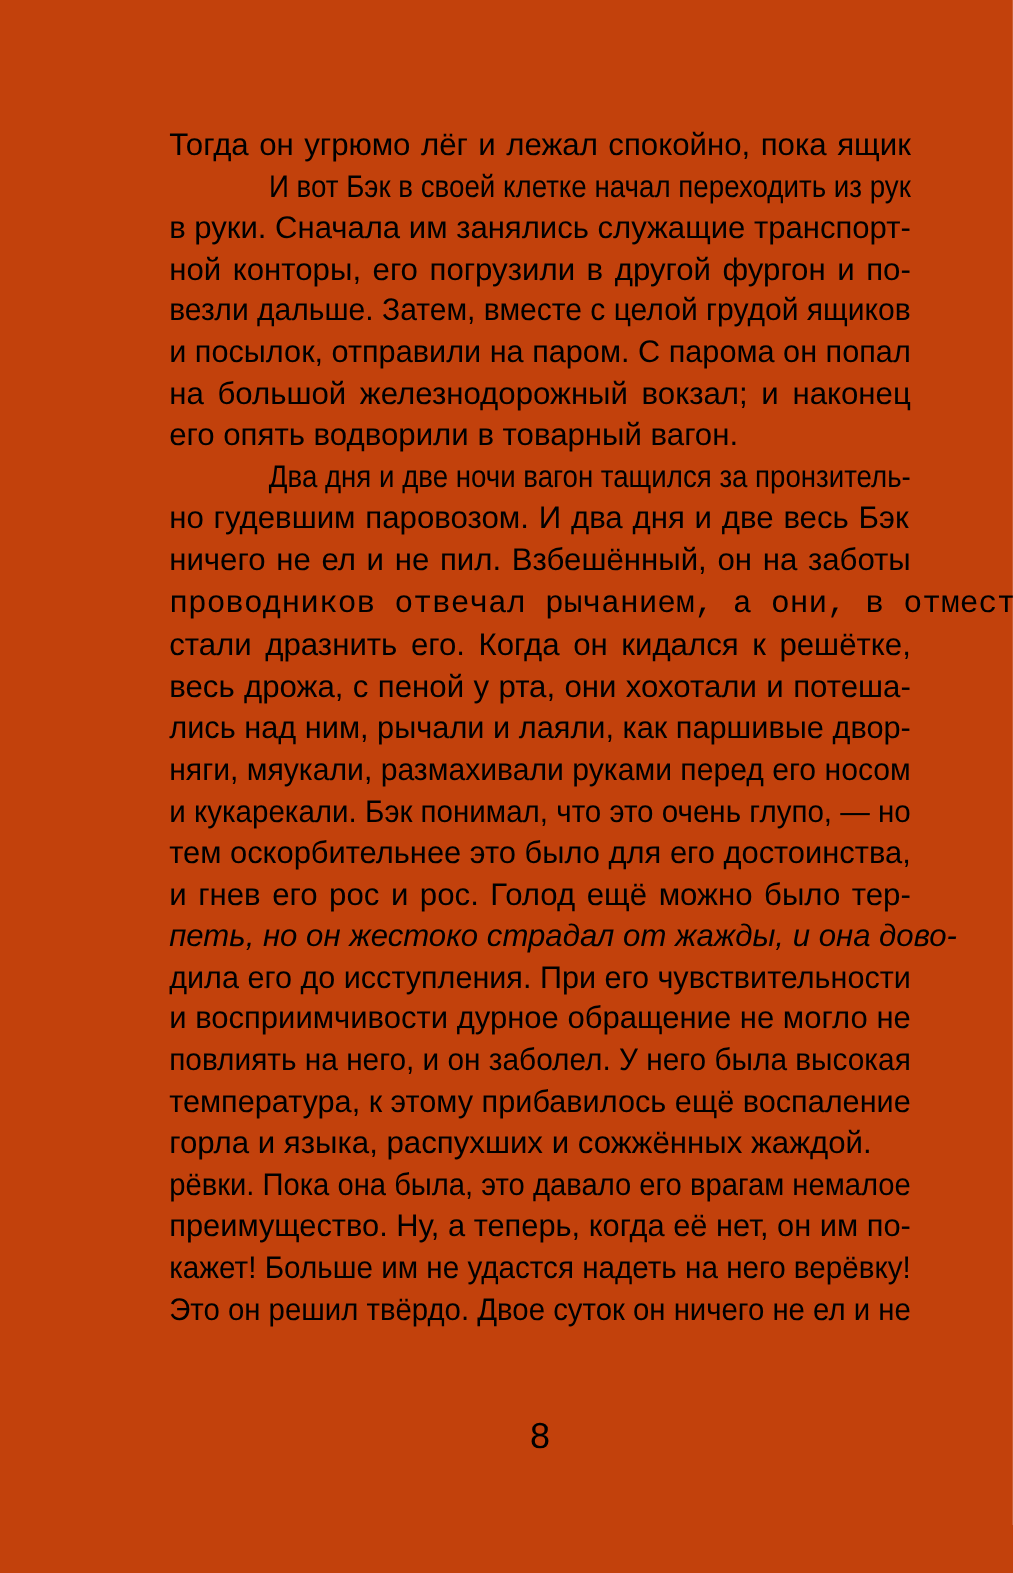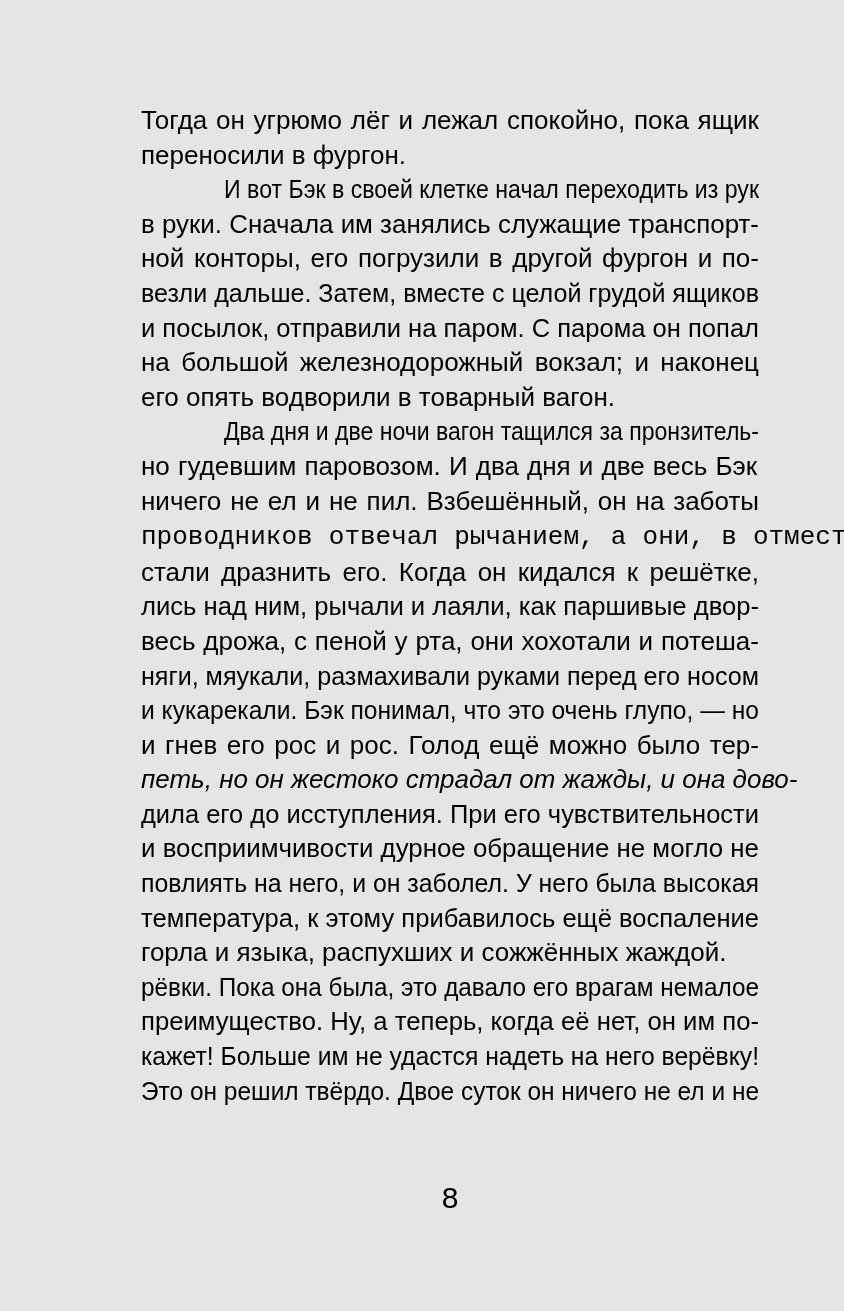--- a/index.html
+++ b/index.html
@@ -1,19 +1,19 @@
 <!DOCTYPE html>
 <html><head>
 <meta charset="utf-8">
 <style>
   html,body{margin:0;padding:0;}
   .page{
     position:relative;
     width:844px;height:1311px;
-    background:#e5e5e5;
+    background:#c2410c;
     color:#000000;
     font-family:"Liberation Sans", sans-serif;
     overflow:hidden;
   }
   .text-block{
     position:absolute;
     left:141px;top:103px;width:618px;
     font-size:26px;
     line-height:34.6px;
   }
@@ -27,41 +27,41 @@
     line-height:34px;
   }
 </style>
 </head>
 <body>
 
 <div class="page">
   <main class="text-block">
       <div>
         <div class="line"><span style="word-spacing: 1.51172px;">Тогда он угрюмо лёг и лежал спокойно, пока ящик</span></div>
-        <div class="line"><span>переносили в фургон.</span></div>
       </div>
       <div>
         <div class="line" style="text-indent: 44px;"><span style="transform-origin: 0px 50%; transform: scaleX(0.888523);">И вот Бэк в своей клетке начал переходить из рук</span></div>
         <div class="line"><span style="transform-origin: 0px 50%; transform: scaleX(0.996071);">в руки. Сначала им занялись служащие транспорт-</span></div>
         <div class="line"><span style="word-spacing: 2.375px;">ной конторы, его погрузили в другой фургон и по-</span></div>
         <div class="line"><span style="transform-origin: 0px 50%; transform: scaleX(0.963508);">везли дальше. Затем, вместе с целой грудой ящиков</span></div>
         <div class="line"><span style="transform-origin: 0px 50%; transform: scaleX(0.982658);">и посылок, отправили на паром. С парома он попал</span></div>
         <div class="line"><span style="word-spacing: 4.13438px;">на большой железнодорожный вокзал; и наконец</span></div>
         <div class="line"><span>его опять водворили в товарный вагон.</span></div>
       </div>
       <div>
         <div class="line" style="text-indent: 44px;"><span style="transform-origin: 0px 50%; transform: scaleX(0.886208);">Два дня и две ночи вагон тащился за пронзитель-</span></div>
         <div class="line"><span style="word-spacing: 0.928819px;">но гудевшим паровозом. И два дня и две весь Бэк</span></div>
         <div class="line"><span style="word-spacing: 1.65625px; text-align: center;">ничего не ел и не пил. Взбешённый, он на заботы</span></div>
         <div class="line"><span style="word-spacing: 0.567708px; font-family: Liberation Mono, monospace;">проводников отвечал рычанием, а они, в отместку,</span></div>
         <div class="line"><span style="word-spacing: 4.07589px;">стали дразнить его. Когда он кидался к решётке,</span></div>
+        <div class="line"><span style="word-spacing: 0.597222px;">весь дрожа, с пеной у рта, они хохотали и потеша-</span></div>
         <div class="line"><span style="transform-origin: 0px 50%; transform: scaleX(0.985032);">лись над ним, рычали и лаяли, как паршивые двор-</span></div>
-        <div class="line"><span style="word-spacing: 0.597222px;">весь дрожа, с пеной у рта, они хохотали и потеша-</span></div>
         <div class="line"><span style="transform-origin: 0px 50%; transform: scaleX(0.966097);">няги, мяукали, размахивали руками перед его носом</span></div>
         <div class="line"><span style="transform-origin: 0px 50%; transform: scaleX(0.947013);">и кукарекали. Бэк понимал, что это очень глупо, — но</span></div>
+        <div class="line"><span style="transform-origin: 0px 50%; transform: scaleX(0.990062);">тем оскорбительнее это было для его достоинства,</span></div>
         <div class="line"><span style="word-spacing: 2.36875px;">и гнев его рос и рос. Голод ещё можно было тер-</span></div>
         <div class="line"><span style="transform-origin: 0px 50%; transform: scaleX(0.998561); font-style: italic;">петь, но он жестоко страдал от жажды, и она дово-</span></div>
         <div class="line"><span style="transform-origin: 0px 50%; transform: scaleX(0.979786);">дила его до исступления. При его чувствительности</span></div>
         <div class="line"><span style="transform-origin: 0px 50%; transform: scaleX(0.994543);">и восприимчивости дурное обращение не могло не</span></div>
         <div class="line"><span style="transform-origin: 0px 50%; transform: scaleX(0.955847);">повлиять на него, и он заболел. У него была высокая</span></div>
         <div class="line"><span style="transform-origin: 0px 50%; transform: scaleX(0.982903);">температура, к этому прибавилось ещё воспаление</span></div>
         <div class="line"><span>горла и языка, распухших и сожжённых жаждой.</span></div>
       </div>
       <div>
         <div class="line"><span style="transform-origin: 0px 50%; transform: scaleX(0.935566);">рёвки. Пока она была, это давало его врагам немалое</span></div>

